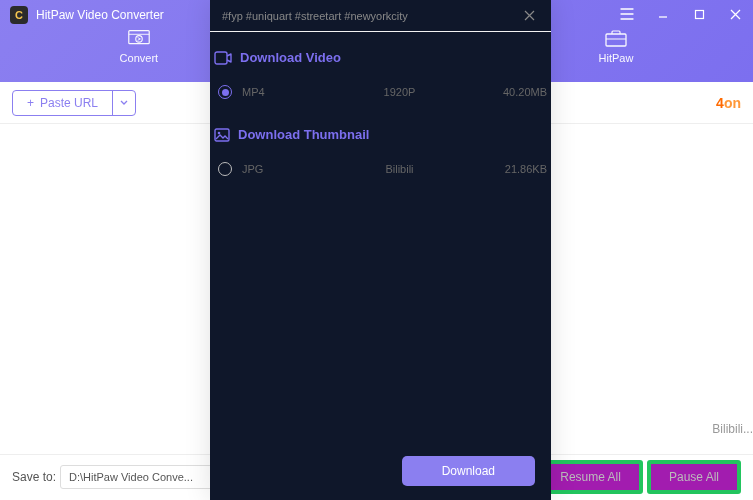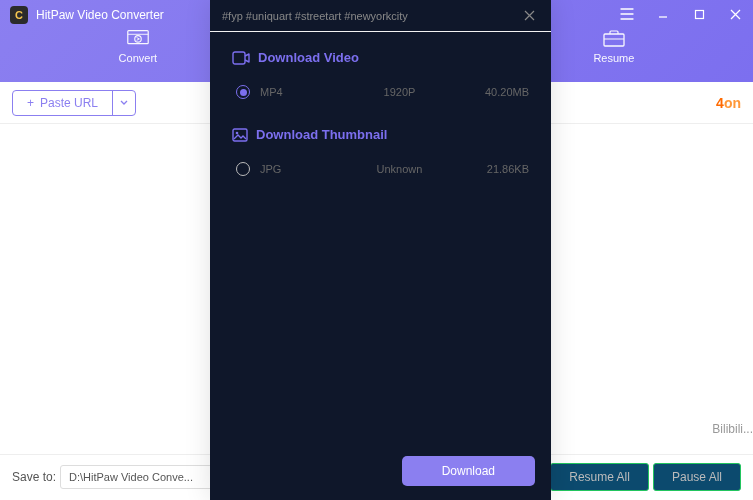--- a/index.html
+++ b/index.html
@@ -25,28 +25,28 @@
 .on-badge { color: #ff9838; font-weight: bold; font-size: 14px; }
 .on-badge .four { color: #ff6a00; }
 
 .content-area { height: 330px; padding: 20px; position: relative; }
 .support-text { position: absolute; bottom: 18px; left: 0; right: 0; text-align: right; color: #999; font-size: 12px; }
 
 .footer { height: 44px; border-top: 1px solid #eee; display: flex; align-items: center; padding: 0 12px; gap: 4px; }
 .save-label { font-size: 12px; color: #555; }
 .save-select { flex: 0 0 170px; border: 1px solid #ddd; border-radius: 3px; padding: 5px 8px; font-size: 11px; color: #555; display: flex; justify-content: space-between; align-items: center; cursor: pointer; }
 .footer-spacer { flex: 1; }
-.footer-btn { border: 1px solid #22c55e; padding: 6px 18px; font-size: 12px; color: #bbb; border-radius: 3px; cursor: pointer; background: #0c4a6e; }
+.footer-btn { border: 4px solid #22c55e; padding: 6px 18px; font-size: 12px; color: #bbb; border-radius: 3px; cursor: pointer; background: #a21caf; }
 
 
 .modal { position: absolute; top: 0; left: 210px; width: 341px; height: 500px; background: #0f172a; box-shadow: 0 0 25px rgba(0,0,0,0.12); display: flex; flex-direction: column; }
 .modal-header { padding: 8px 12px; display: flex; align-items: center; justify-content: space-between; border-bottom: 1px solid #f2f2f2; }
 .modal-title { font-size: 11px; color: #888; }
 .modal-close { cursor: pointer; color: #999; font-size: 14px; padding: 2px 4px; }
-.modal-body { flex: 1; padding: 14px 22px; overflow: auto; }
+.modal-body { flex: 1; padding: 14px 4px; overflow: auto; }
 .section-head { display: flex; align-items: center; gap: 8px; color: #7c6fef; font-size: 13px; font-weight: 600; margin-bottom: 14px; margin-top: 4px; }
 .section-head.second { margin-top: 22px; }
 .row { display: flex; align-items: center; font-size: 11px; color: #666; padding: 6px 0 6px 4px; }
 .row .radio { width: 14px; height: 14px; border: 1.5px solid #bbb; border-radius: 50%; margin-right: 10px; display: flex; align-items: center; justify-content: center; }
 .row .radio.checked { border-color: #7c6fef; }
 .row .radio.checked::after { content: ''; width: 7px; height: 7px; background: #7c6fef; border-radius: 50%; }
 .row .fmt { width: 80px; }
 .row .res { flex: 1; text-align: center; }
 .row .size { width: 70px; text-align: right; }
 .modal-footer { padding: 10px 16px 14px; display: flex; justify-content: flex-end; }
@@ -103,21 +103,21 @@
           <span class="tab-icon"></span>
           <span>·</span>
         </div>
       <div class="tab">
         <span class="tab-icon">
           <svg width="24" height="20" viewBox="0 0 24 20">
               <rect x="2" y="6" width="20" height="12" rx="1" stroke="#fff" stroke-width="1.3" fill="none"></rect>
               <path d="M8 6V4a1 1 0 011-1h6a1 1 0 011 1v2M2 11h20" stroke="#fff" stroke-width="1.2" fill="none"></path>
             </svg>
         </span>
-        <span>Resume</span>
+        <span>HitPaw</span>
       </div>
     </div>
   </div>
 
   <div class="toolbar">
     <div class="paste-btn-group">
       <div class="paste-btn">
         <span>+</span>
         <span>Paste URL</span>
       </div>
@@ -189,21 +189,21 @@
             <circle cx="5" cy="5" r="1.3" fill="#7c6fef"></circle>
             <path d="M2 11l4-4 3 3 2-2 3 3" stroke="#7c6fef" stroke-width="1.3" fill="none"></path>
           </svg>
       </span>
       <span>Download Thumbnail</span>
     </div>
 
     <div class="row">
       <span class="radio"></span>
       <span class="fmt">JPG</span>
-      <span class="res">Unknown</span>
+      <span class="res">Bilibili</span>
       <span class="size">21.86KB</span>
     </div>
 
   </div>
   <div class="modal-footer">
     <button class="download-btn">Download</button>
   </div>
 </div>
 
 </body></html>

